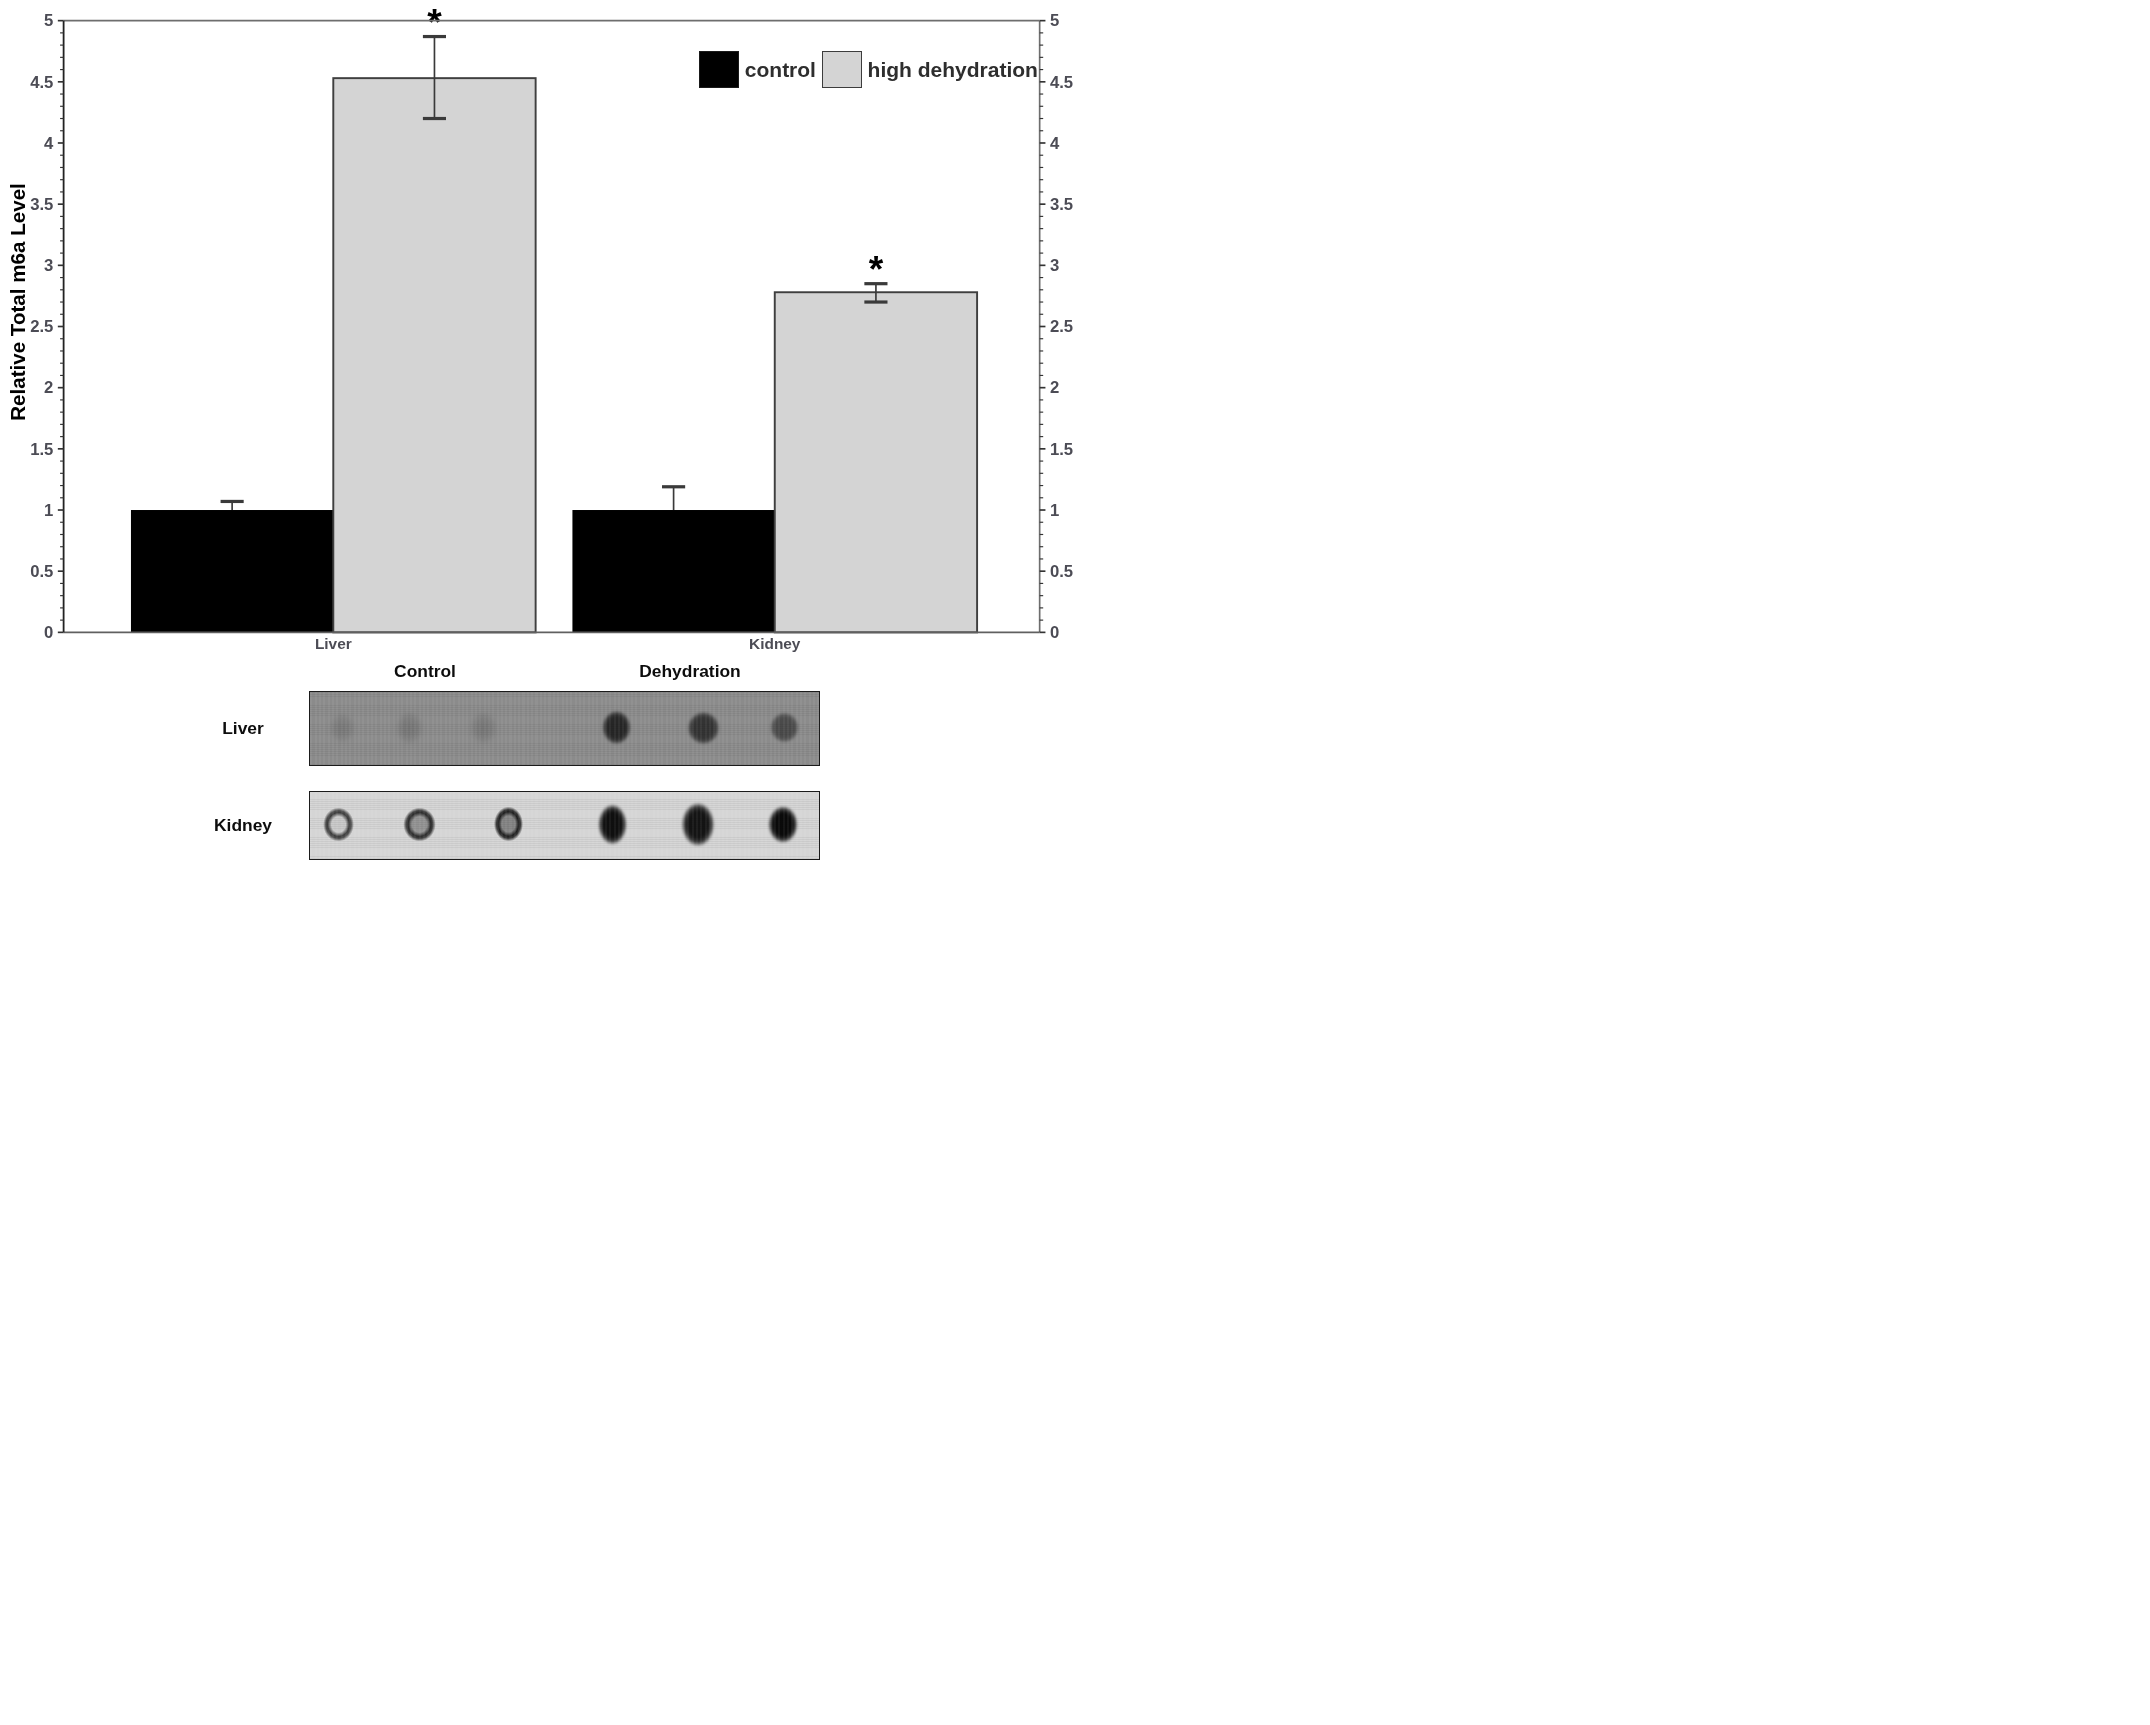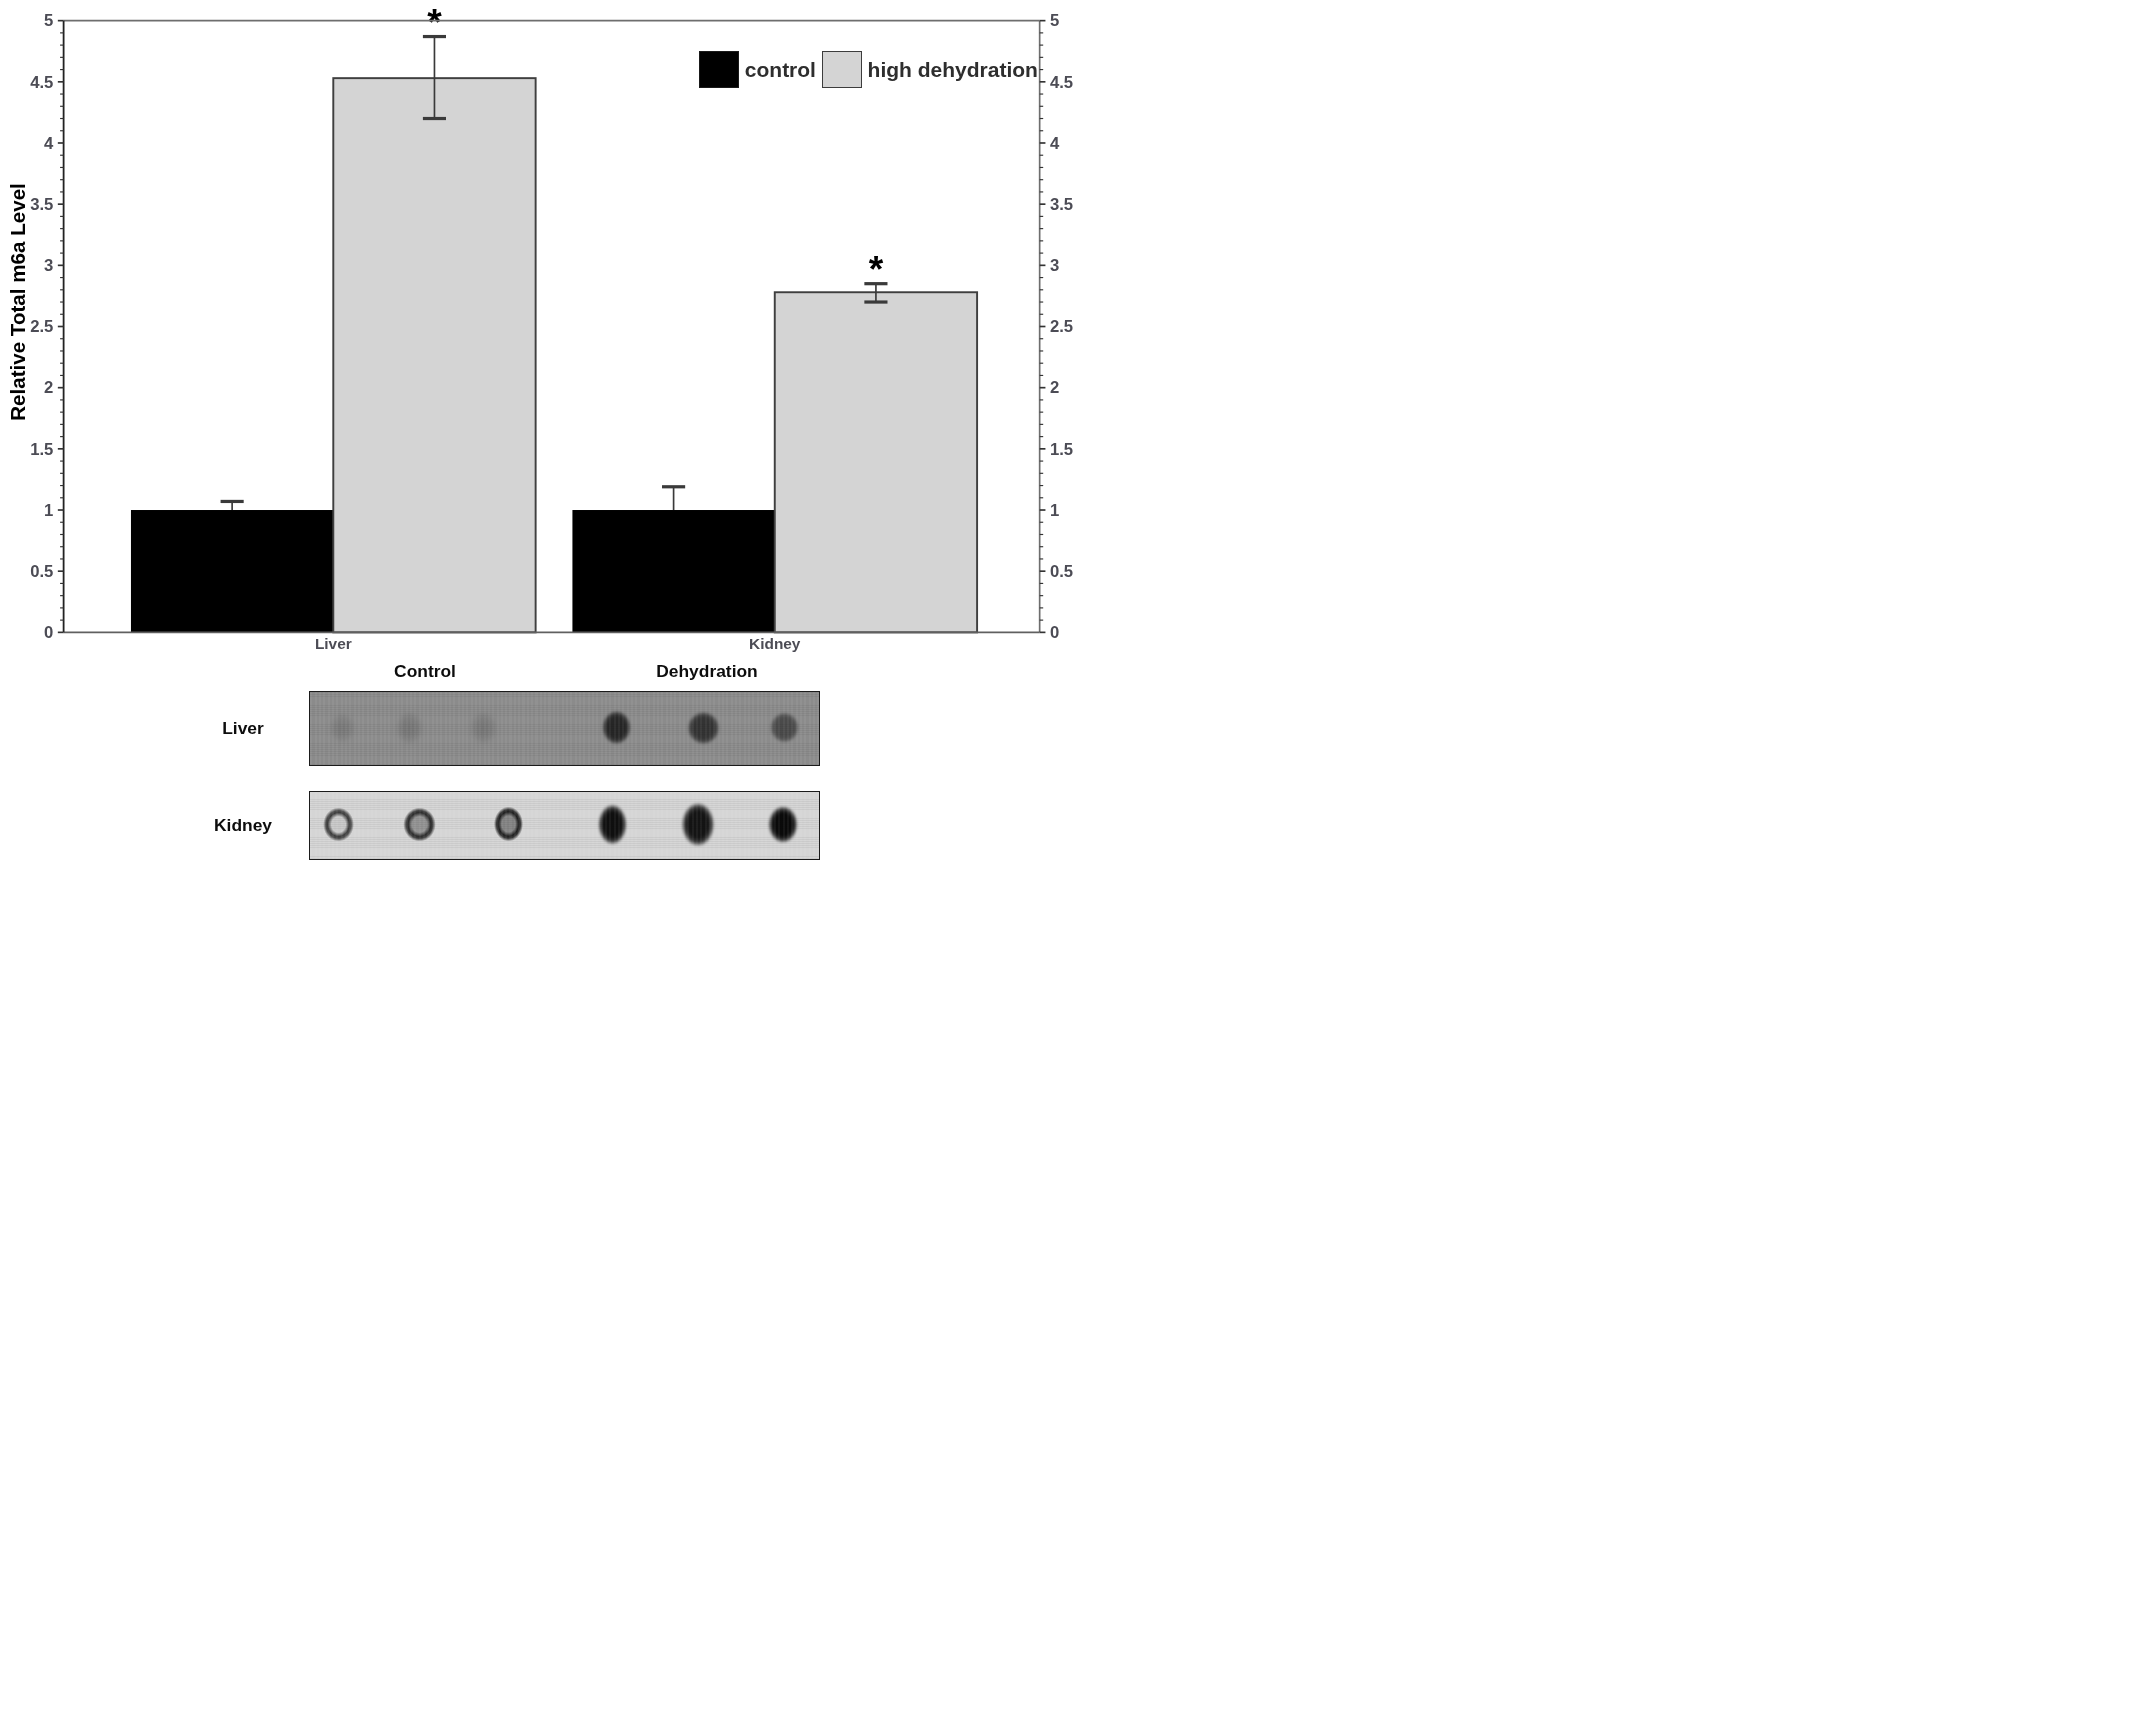--- a/index.html
+++ b/index.html
@@ -185,21 +185,21 @@
 
   <div class="legend">
     <span class="sw" id="sw0" style="background: rgb(0, 0, 0); border: 1.3px solid rgb(26, 26, 26);"></span>
     <span class="ltxt">control</span>
     <span class="sw" id="sw1" style="background: rgb(212, 212, 212); border: 1.9px solid rgb(60, 60, 60);"></span>
     <span class="ltxt">high dehydration</span>
   </div>
 
   <div>
     <div class="bhead" style="left:425px">Control</div>
-    <div class="bhead" style="left:707px">Dehydration</div>
+    <div class="bhead" style="left:690px">Dehydration</div>
     <div class="brow" style="left:243px;top:728px">Liver</div>
     <div class="brow" style="left:243px;top:825px">Kidney</div>
     <div class="strip" id="strip0" style="background: rgb(139, 139, 139);">
         <div class="dot faint" style="width: 35px; height: 42px; left: 15px; top: 14.5px; background: radial-gradient(closest-side, rgba(110, 110, 110, 0.667) 0%, rgba(110, 110, 110, 0.467) 45%, transparent 75%);"></div>
         <div class="dot faint" style="width: 37px; height: 46px; left: 81px; top: 12.5px; background: radial-gradient(closest-side, rgba(105, 105, 105, 0.667) 0%, rgba(105, 105, 105, 0.467) 45%, transparent 75%);"></div>
         <div class="dot faint" style="width: 37px; height: 46px; left: 155px; top: 12.5px; background: radial-gradient(closest-side, rgba(107, 107, 107, 0.667) 0%, rgba(107, 107, 107, 0.467) 45%, transparent 75%);"></div>
         <div class="dot solid" style="width: 35px; height: 41px; left: 289px; top: 15px; background: radial-gradient(closest-side, rgb(38, 38, 38) 0%, rgb(38, 38, 38) 50%, rgba(38, 38, 38, 0.8) 66%, transparent 84%);"></div>
         <div class="dot solid" style="width: 39px; height: 40px; left: 374px; top: 15.7px; background: radial-gradient(closest-side, rgb(51, 51, 51) 0%, rgb(51, 51, 51) 50%, rgba(51, 51, 51, 0.8) 66%, transparent 84%);"></div>
         <div class="dot solid" style="width: 35px; height: 37px; left: 457px; top: 17px; background: radial-gradient(closest-side, rgb(74, 74, 74) 0%, rgb(74, 74, 74) 50%, rgba(74, 74, 74, 0.8) 66%, transparent 84%);"></div>
       </div>

